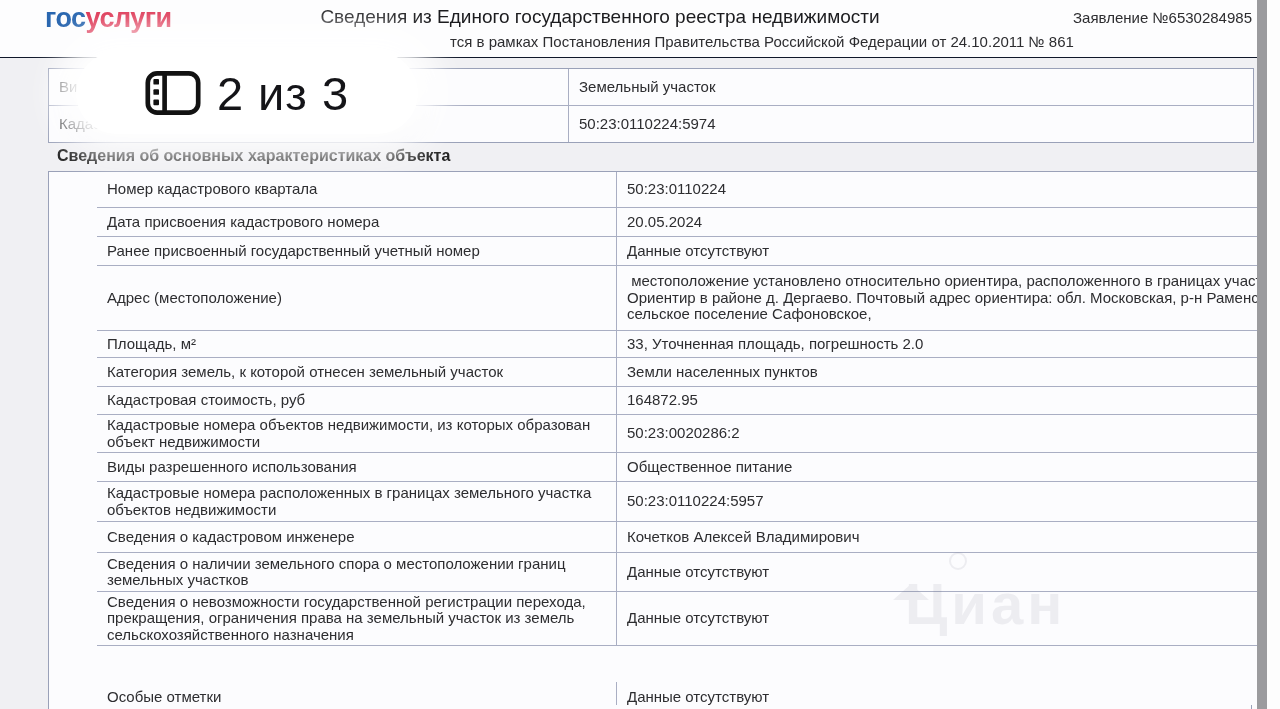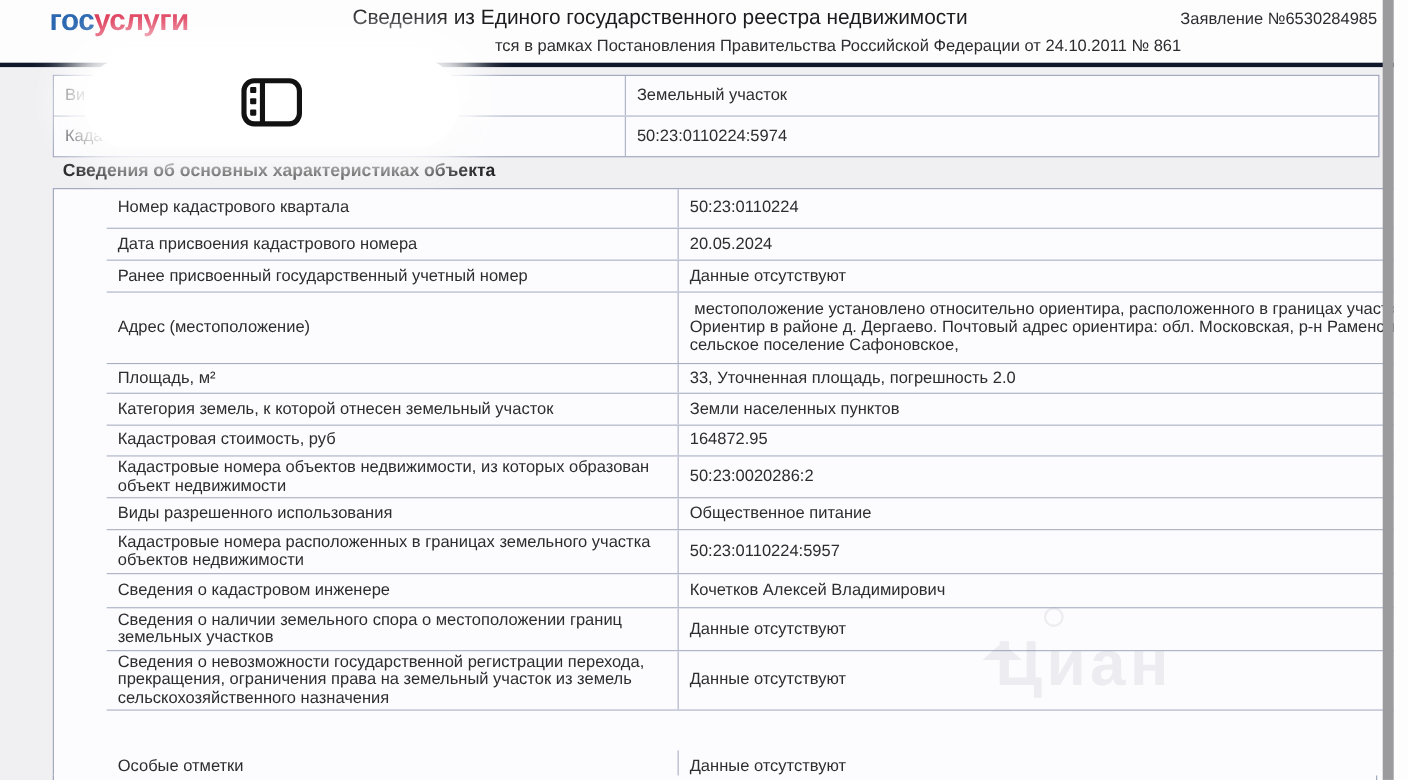--- a/index.html
+++ b/index.html
@@ -1,20 +1,20 @@
 <!DOCTYPE html>
 <html><head>
 <meta charset="utf-8">
 <style>
   html,body{margin:0;padding:0;background:#fff;}
   .page{position:relative;width:1280px;height:709px;background:#f0f0f3;overflow:hidden;
         font-family:"Liberation Sans","DejaVu Sans",sans-serif;color:#2d2d30;}
   
   .header{position:absolute;left:0;top:0;width:1280px;height:57px;background:#fdfdfe;
-          border-bottom:4px solid #0f172a;z-index:1;}
+          border-bottom:1px solid #0f172a;z-index:1;}
   .logo{position:absolute;left:45px;top:3px;font-size:27px;font-weight:bold;letter-spacing:-0.5px;}
   .logo .gos{color:#2a67b0;}
   .logo .uslugi{color:#dd3352;}
   .doc-title{position:absolute;left:0;top:6px;width:1200px;text-align:center;
              font-size:19px;font-weight:normal;color:#1c1c1f;}
   .app-number{position:absolute;right:28px;top:9px;font-size:15px;color:#2d2d30;}
   .subtitle{position:absolute;left:450px;top:33px;font-size:15px;color:#2d2d30;white-space:nowrap;}
   
   .tbl{position:absolute;left:48px;width:1204px;border:1px solid #9aa1b8;background:#fcfcfe;z-index:1;}
   .tbl-object{top:68px;}
@@ -155,18 +155,19 @@
   <div class="badge">
     <span>
       <svg width="56" height="46" viewBox="0 0 60 48" fill="none">
         <rect x="3" y="3" width="54" height="42" rx="10" stroke="#121212" stroke-width="5"></rect>
         <line x1="21" y1="4" x2="21" y2="44" stroke="#121212" stroke-width="5"></line>
         <rect x="9" y="9" width="6" height="6" rx="1" fill="#121212"></rect>
         <rect x="9" y="20" width="6" height="6" rx="1" fill="#121212"></rect>
         <rect x="9" y="31" width="6" height="6" rx="1" fill="#121212"></rect>
       </svg>
     </span>
+    <span class="badge-text">2 из 3</span>
   </div>
 
   <div class="right-margin"></div>
   <div class="scrollbar"></div>
 
 </div>
 
 </body></html>

